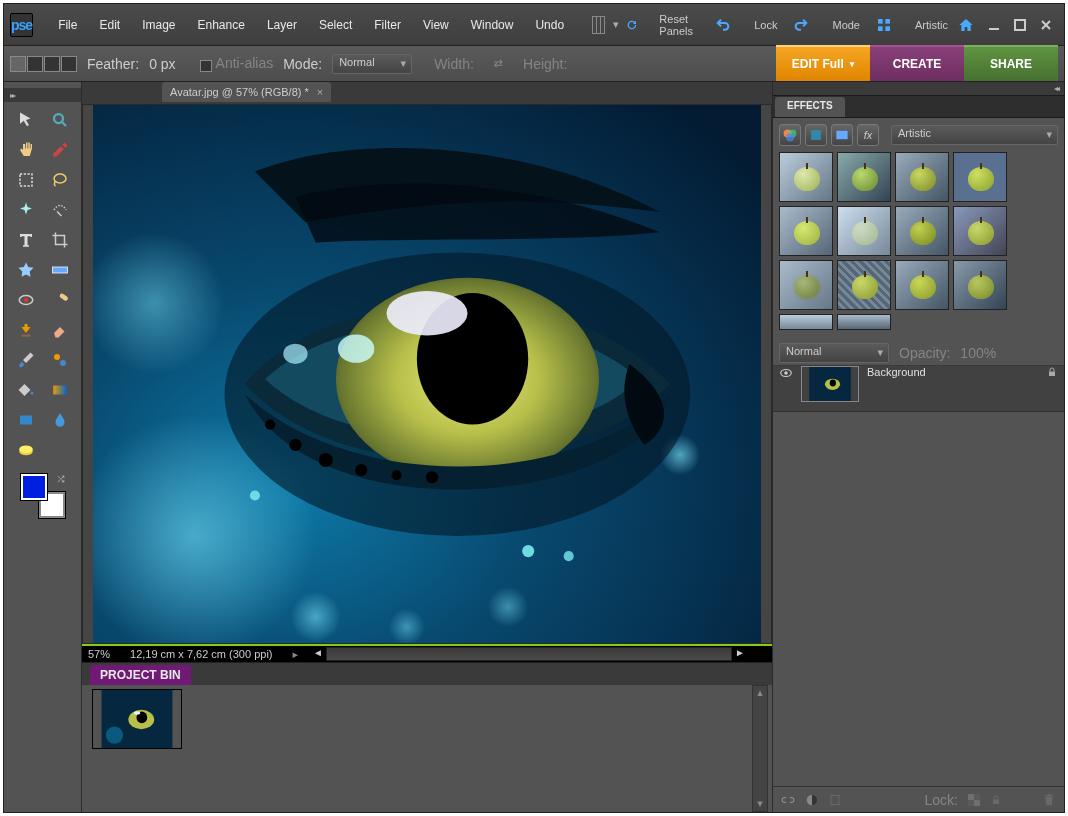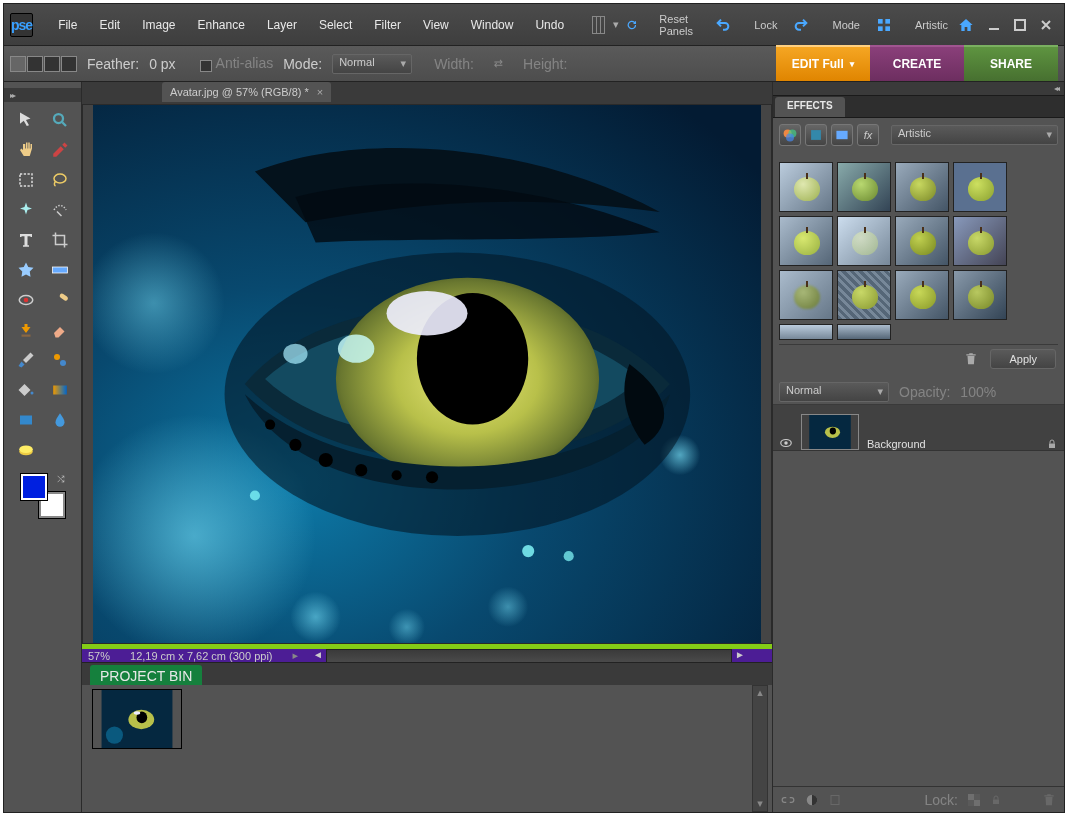--- a/index.html
+++ b/index.html
@@ -47,54 +47,54 @@
 .bg{position:absolute;width:26px;height:26px;background:#fff;border:2px solid #888;outline:1px solid #000;bottom:0;right:0;cursor:pointer}
 .swatch-sm{position:absolute;top:0;right:0;font-size:9px;color:#ccc}
 
 .center{flex:1;display:flex;flex-direction:column;background:#454545;min-width:0}
 .doc-tab-bar{height:22px;background:#3a3a3a;display:flex;align-items:flex-start;padding-left:80px}
 .doc-tab{height:20px;background:#535353;padding:3px 8px;border-radius:3px 3px 0 0;display:flex;align-items:center;gap:8px;font-size:11px;color:#e0e0e0}
 .doc-tab .x{cursor:pointer;color:#aaa}
 .canvas-area{flex:1;background:#454545;position:relative;border:1px solid #2a2a2a;margin:0;overflow:hidden}
 .canvas{position:absolute;left:10px;top:0;right:10px;bottom:0}
 .canvas svg{width:100%;height:100%;display:block}
-.statusbar{height:18px;background:#4c1d95;border-top:5px solid #84cc16;display:flex;align-items:center;padding:0 6px;gap:20px;font-size:10px;color:#ccc}
+.statusbar{height:18px;background:#000000;border-top:2px solid #84cc16;display:flex;align-items:center;padding:0 6px;gap:20px;font-size:10px;color:#ccc}
 .statusbar .sb-scroll{flex:1;height:14px;background:linear-gradient(#3a3a3a,#4a4a4a);border:1px solid #222;position:relative;margin-left:8px}
 .statusbar .sb-scroll::before{content:"◄";position:absolute;left:-14px;top:-1px;font-size:10px}
 .statusbar .sb-scroll::after{content:"►";position:absolute;right:-14px;top:-1px;font-size:10px}
 
 .bin{height:150px;background:#535353;border-top:1px solid #222;display:flex;flex-direction:column}
 .bin-tab-row{height:22px;background:#3a3a3a;display:flex;align-items:flex-end;padding-left:8px}
-.bin-tab{height:20px;background:#15803d;padding:3px 10px;border-radius:3px 3px 0 0;font-size:14px;font-weight:normal;color:#e8e8e8}
+.bin-tab{height:20px;background:#701a75;padding:3px 10px;border-radius:3px 3px 0 0;font-size:12px;font-weight:bold;color:#e8e8e8}
 .bin-controls{height:28px;display:flex;align-items:center;gap:16px;padding:0 10px}
 .bin-thumbs{flex:1;display:flex;align-items:flex-start;padding:4px 10px;gap:8px;position:relative}
 .bin-thumb{width:90px;height:60px;border:1px solid #000}
 .bin-scroll{position:absolute;right:4px;top:0;bottom:0;width:16px;background:#444;border:1px solid #333}
 
 .right{width:292px;background:#454545;display:flex;flex-direction:column;border-left:1px solid #2a2a2a}
 .panel-hdr{height:22px;background:#2e2e2e;display:flex;align-items:flex-end;padding-left:2px;border-bottom:1px solid #1a1a1a}
 .panel-hdr.mini{height:14px;background:#3a3a3a;justify-content:flex-end;padding-right:6px;align-items:center}
 .panel-hdr.mini::before{content:"◂◂";font-size:8px;color:#aaa;letter-spacing:-2px}
 .panel-tab{height:20px;background:#535353;padding:3px 12px;border-radius:3px 3px 0 0;font-size:10px;font-weight:bold;color:#e8e8e8}
 .effects{background:#535353;padding:6px;display:flex;flex-direction:column}
-.fx-icons{display:flex;align-items:center;gap:4px;margin-bottom:16px}
+.fx-icons{display:flex;align-items:center;gap:4px;margin-bottom:6px}
 .fx-ico{width:22px;height:22px;background:linear-gradient(#666,#444);border:1px solid #777;border-radius:3px;display:flex;align-items:center;justify-content:center;cursor:pointer}
 .fx-select{flex:1;margin-left:8px}
 .thumb-grid{display:grid;grid-template-columns:repeat(4,54px);gap:4px;margin-bottom:4px}
 .thumb{width:54px;height:50px;background:#223344;border:1px solid #222;cursor:pointer;position:relative;overflow:hidden}
 .thumb.half{height:16px}
 .thumb .apple{position:absolute;width:26px;height:24px;border-radius:50% 50% 48% 48%;left:14px;top:14px}
 .thumb .stem{position:absolute;width:2px;height:6px;background:#4a3018;left:26px;top:10px}
 .fx-footer{display:flex;justify-content:flex-end;align-items:center;gap:12px;padding:4px 2px;border-top:1px solid #3a3a3a}
 .btn{padding:3px 18px;background:linear-gradient(#5a5a5a,#444);border:1px solid #666;border-radius:3px;color:#e0e0e0;cursor:pointer;font-size:11px}
 .trash{width:14px;height:14px;cursor:pointer}
 
 .layers{flex:1;background:#535353;display:flex;flex-direction:column}
 .layer-opts{height:26px;display:flex;align-items:center;gap:10px;padding:0 6px;border-bottom:1px solid #3a3a3a}
-.layer-row{height:46px;background:#414141;border-bottom:1px solid #333;display:flex;align-items:flex-end;padding:0 6px;gap:8px}
+.layer-row{height:46px;background:#414141;border-bottom:1px solid #333;display:flex;align-items:flex-start;padding:0 6px;gap:8px}
 .eye{width:14px;height:14px;cursor:pointer}
 .layer-thumb{width:58px;height:36px;border:1px solid #888}
 .layer-name{flex:1;color:#e0e0e0}
 .lock{width:12px;height:12px}
 .layers-footer{height:26px;border-top:1px solid #333;display:flex;align-items:center;padding:0 8px;gap:10px;color:#888}
 .layers-footer .sp{flex:1}
 .disabled{opacity:.4}
 </style>
 </head>
 <body>
@@ -518,26 +518,20 @@
               <div class="apple" style="background:radial-gradient(circle at 35% 30%,#c8d858,#889828)"></div>
               <div class="stem"></div>
             </div>
      <div class="thumb" style="background:linear-gradient(135deg,#89a,#345)">
               <div class="apple" style="background:radial-gradient(circle at 35% 30%,#b8c860,#788828)"></div>
               <div class="stem"></div>
             </div>
      <div class="thumb half" style="background:linear-gradient(#bcd,#789)"></div>
      <div class="thumb half" style="background:linear-gradient(#abc,#567)"></div>
     </div>
-    <div class="fx-footer">
-     <svg class="trash" viewBox="0 0 24 24">
-              <path fill="#aaa" d="M6 7h12l-1 14H7zM4 4h16v2H4zM9 2h6v2H9z"></path>
-            </svg>
-     <div class="btn">Apply</div>
-    </div>
    </div>
 
    <div class="layers">
     <div class="layer-opts">
      <div class="opt-select" style="width:110px">Normal</div>
      <span class="opt-label disabled">Opacity:</span>
      <span class="opt-label disabled">100%</span>
     </div>
     <div class="layer-row">
      <svg class="eye" viewBox="0 0 24 24">

